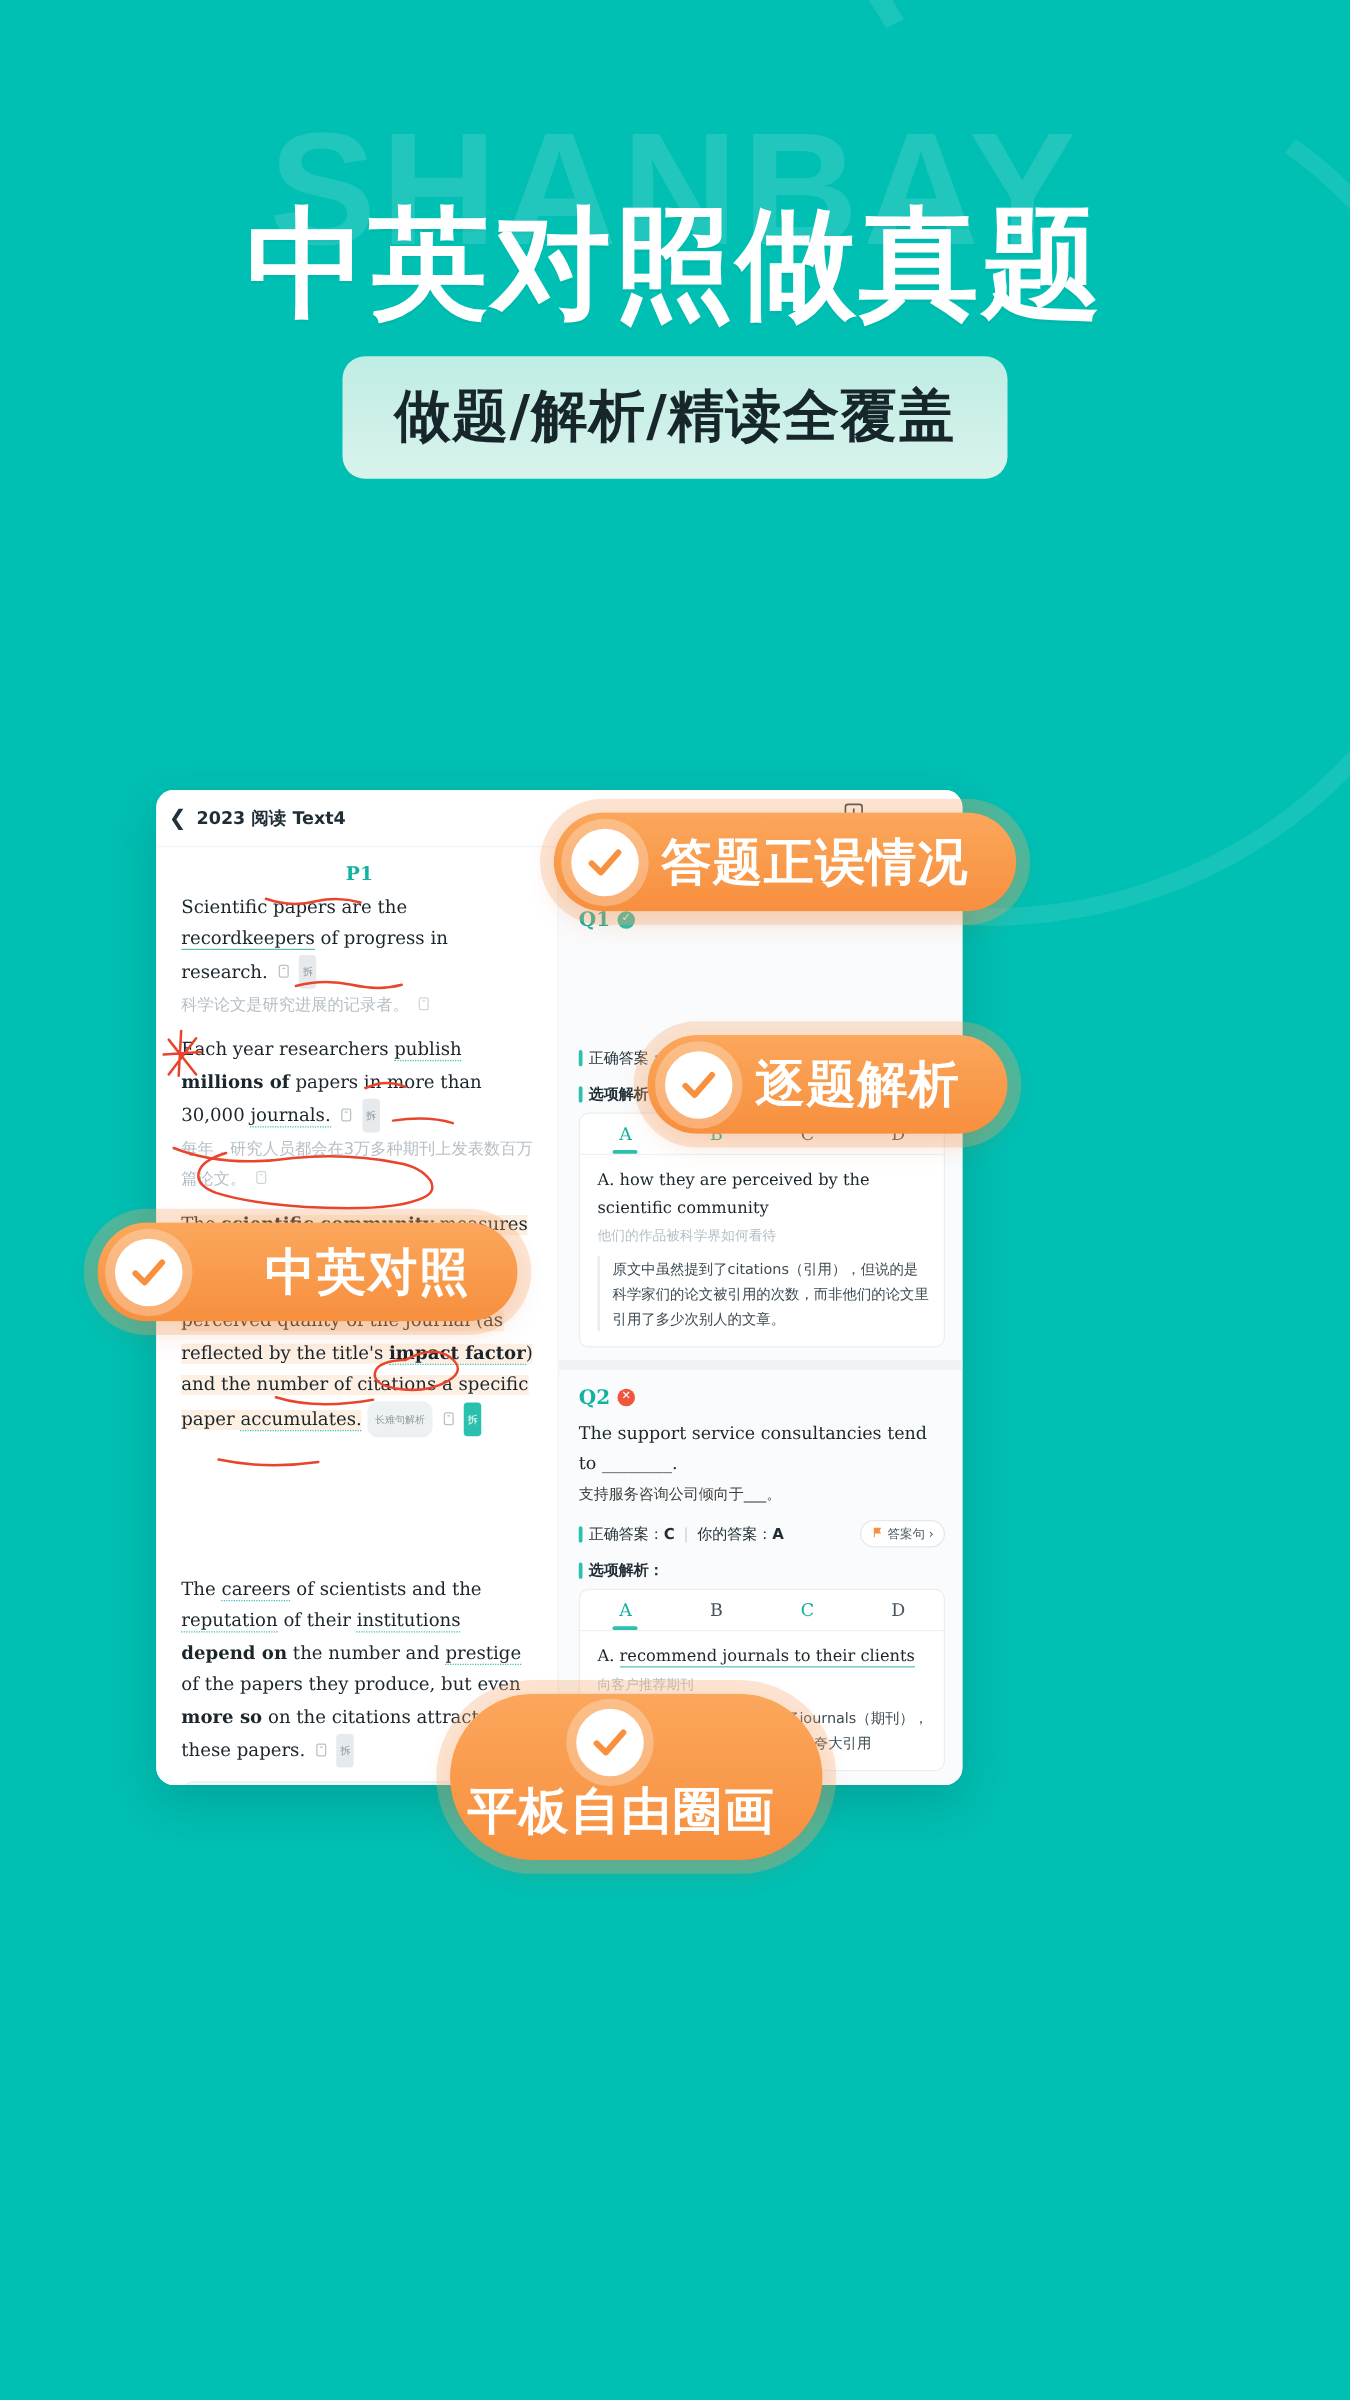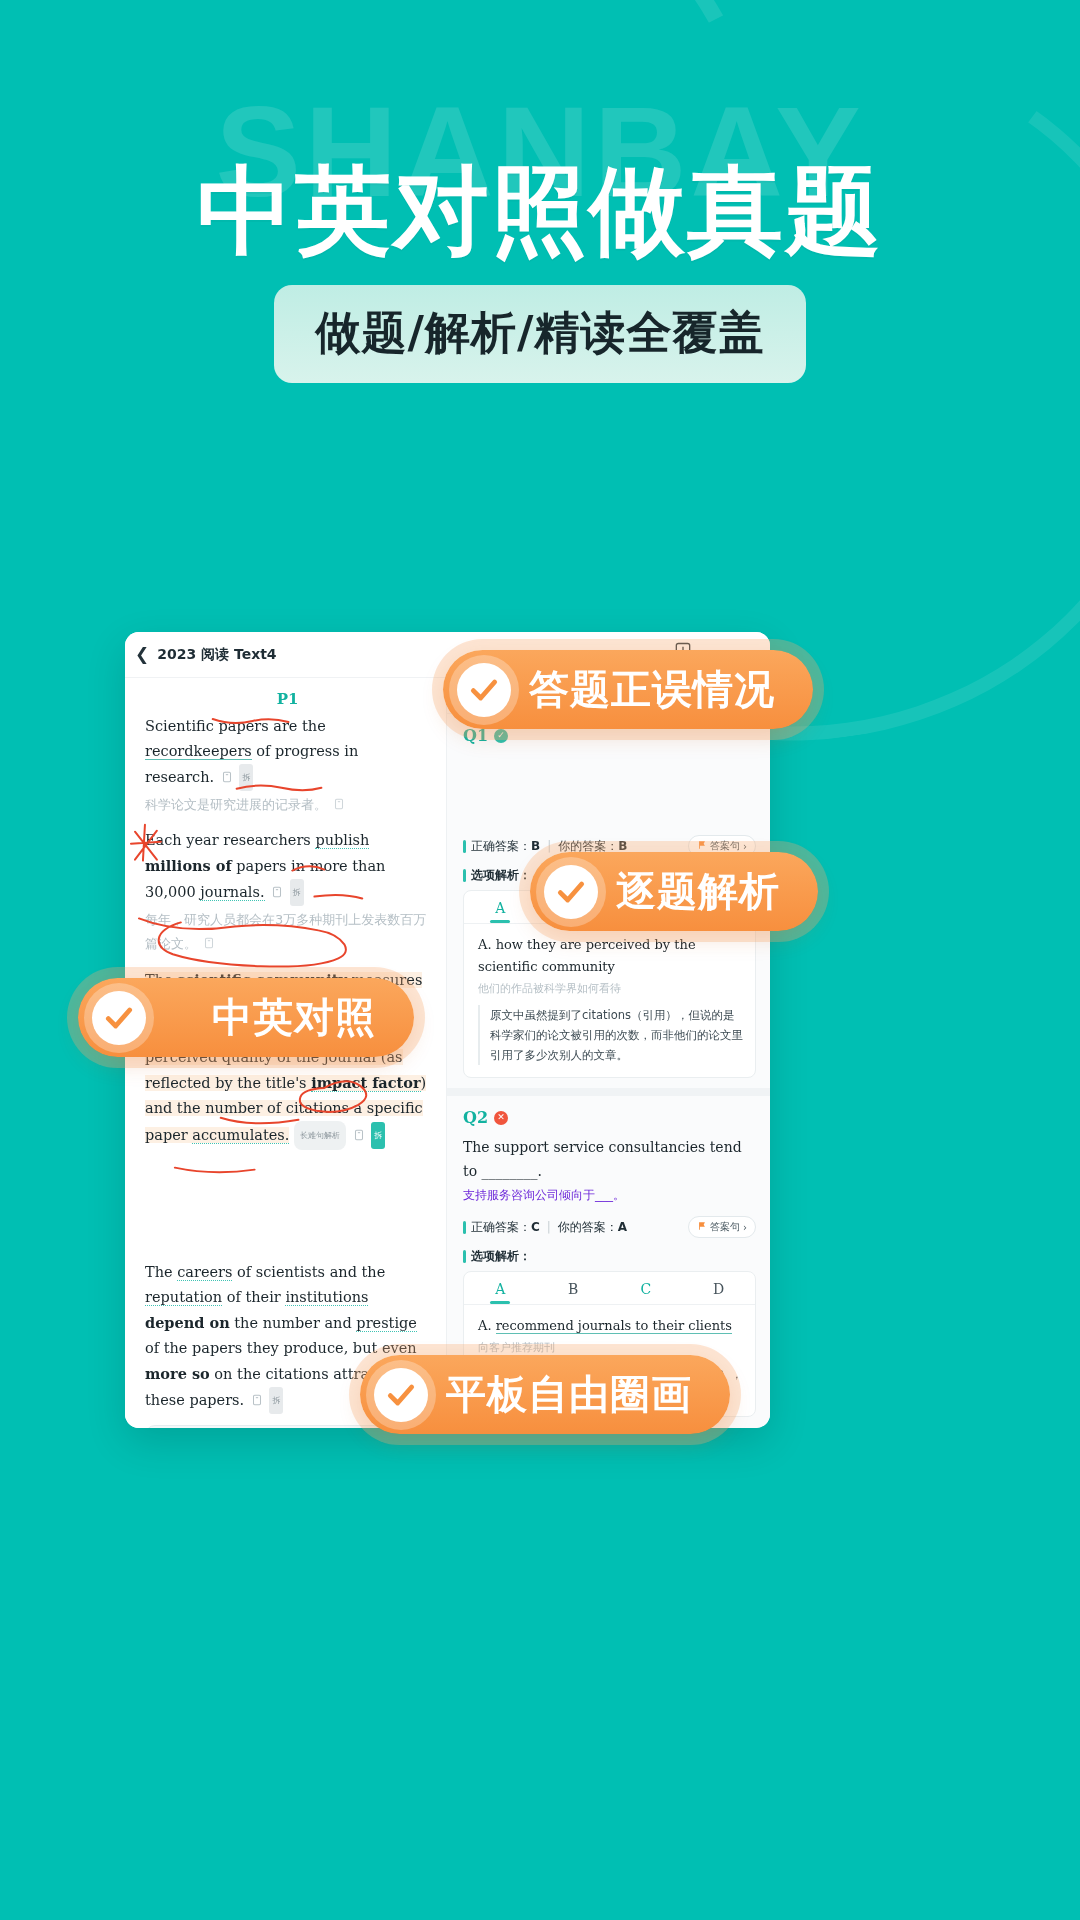--- a/index.html
+++ b/index.html
@@ -211,21 +211,21 @@
     width: 14px; height: 14px; border-radius: 50%;
     display:inline-flex; align-items:center; justify-content:center;
     font-size: 9px; color:#fff; font-family:"DejaVu Sans",sans-serif; line-height:1;
   }
   .badge-ok { background: #2bc0ae; }
   .badge-no { background: #f0553d; }
   .q-en {
     font-family:"DejaVu Serif",serif; font-size: 14px; color:#1b262c; line-height: 24px;
     margin-top: 8px;
   }
-  .q-zh { font-size: 12px; color:#6d28d9; margin-top: 4px; font-family:"DejaVu Sans",sans-serif; }
+  .q-zh { font-size: 12px; color:#404040; margin-top: 4px; font-family:"DejaVu Sans",sans-serif; }
   .ansline {
     display:flex; align-items:center; margin-top: 12px;
     font-size: 12px; color:#1f2d35; font-family:"DejaVu Sans",sans-serif;
   }
   .bar { width:3px; height:13px; background:#2bc0ae; margin-right:5px; border-radius:2px;}
   .ans-sep { color:#c8d0d4; margin: 0 7px; }
   .ans-k { font-weight: bold; }
   .ans-src {
     margin-left:auto; background:#fff; border:1px solid #e3e9ec; border-radius: 11px;
     font-size: 10px; color:#4b5a62; padding: 3px 8px; display:flex; align-items:center; gap:3px;
@@ -275,23 +275,23 @@
     display:flex; align-items:center; justify-content:center;
     margin-right: 18px;
     box-shadow: 0 0 0 8px rgba(255,255,255,0.28);
   }
   .callout .ck svg { width: 32px; height: 32px; }
   .callout .txt {
     color: #fff; font-size: 40px; font-weight: bold; letter-spacing: 1px;
     font-family: "DejaVu Sans", sans-serif; white-space: nowrap;
   }
   #callout-1 { left: 443px; top: 650px; }
-  #callout-2 { left: 530px; top: 828px; margin-top: 24px; }
+  #callout-2 { left: 518px; top: 828px; }
   #callout-3 { left: 78px; top: 978px; gap: 48px; }
-  #callout-4 { left: 360px; top: 1355px; }
+  #callout-4 { left: 360px; top: 1355px; flex-direction: column; }
 </style>
 </head>
 <body>
 
 <div class="swoosh swoosh-1"></div>
 <div class="swoosh swoosh-2"></div>
 <div class="swoosh swoosh-3"></div>
 
 <div class="brand-ghost">SHANBAY</div>
 <div class="headline">中英对照做真题</div>

